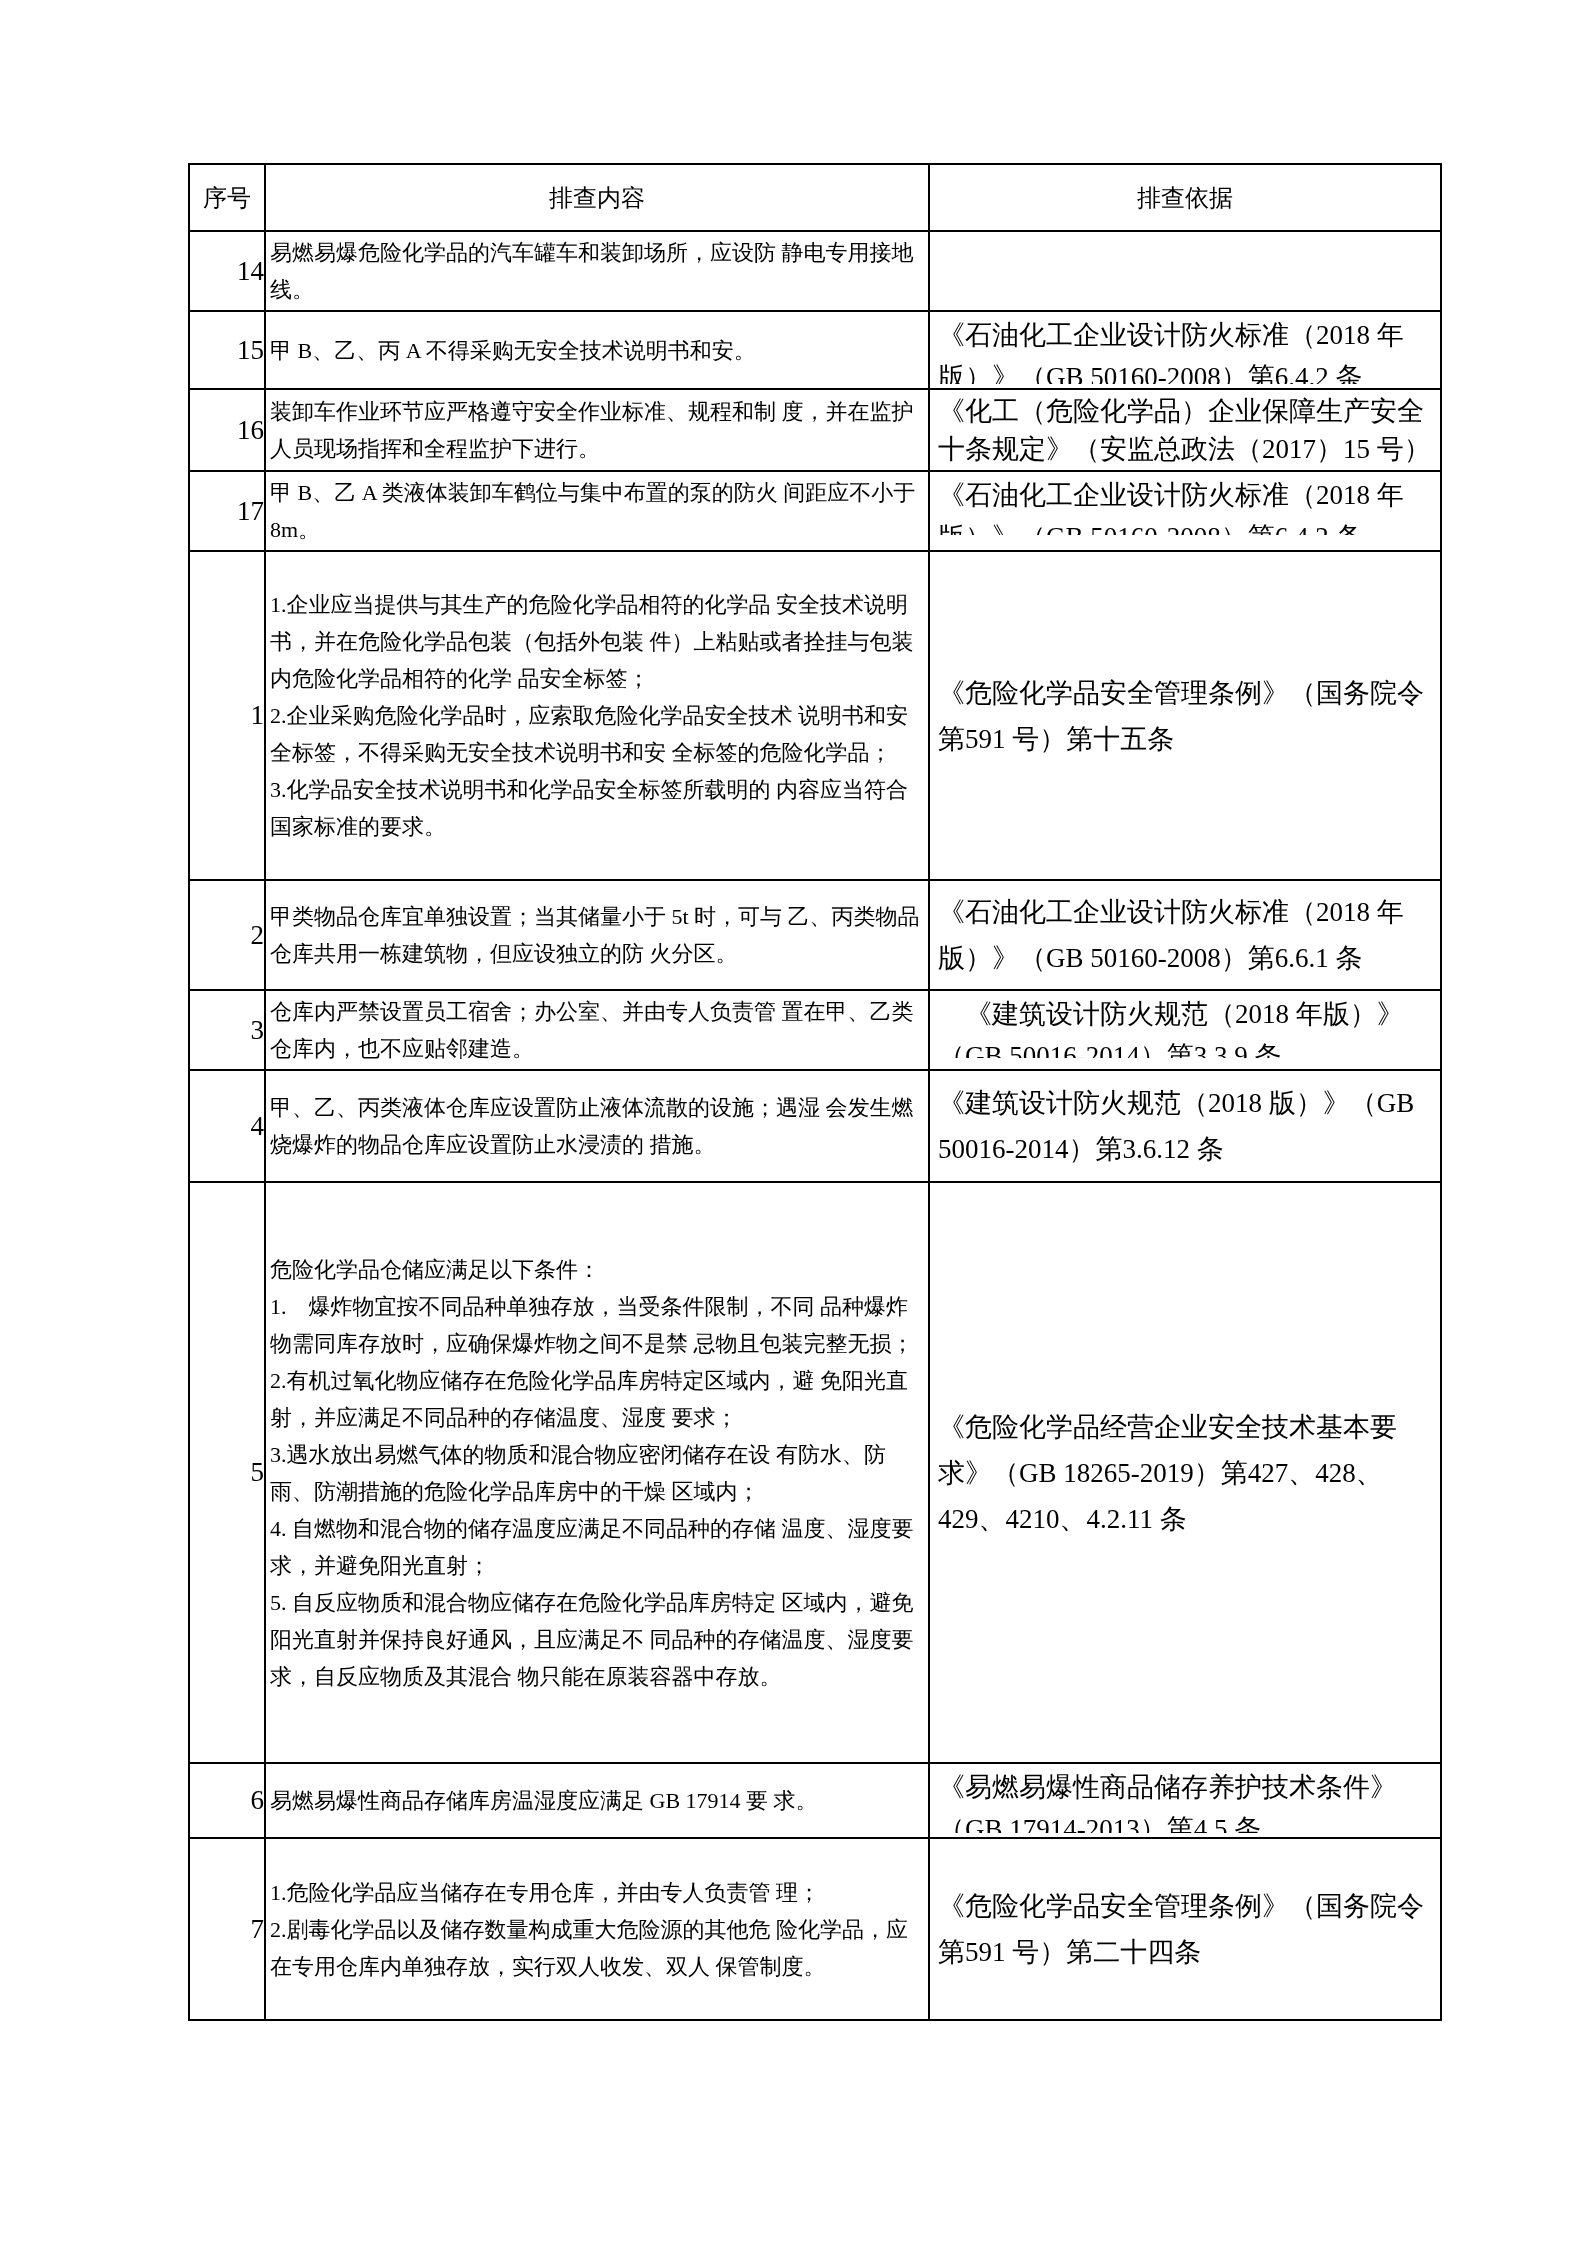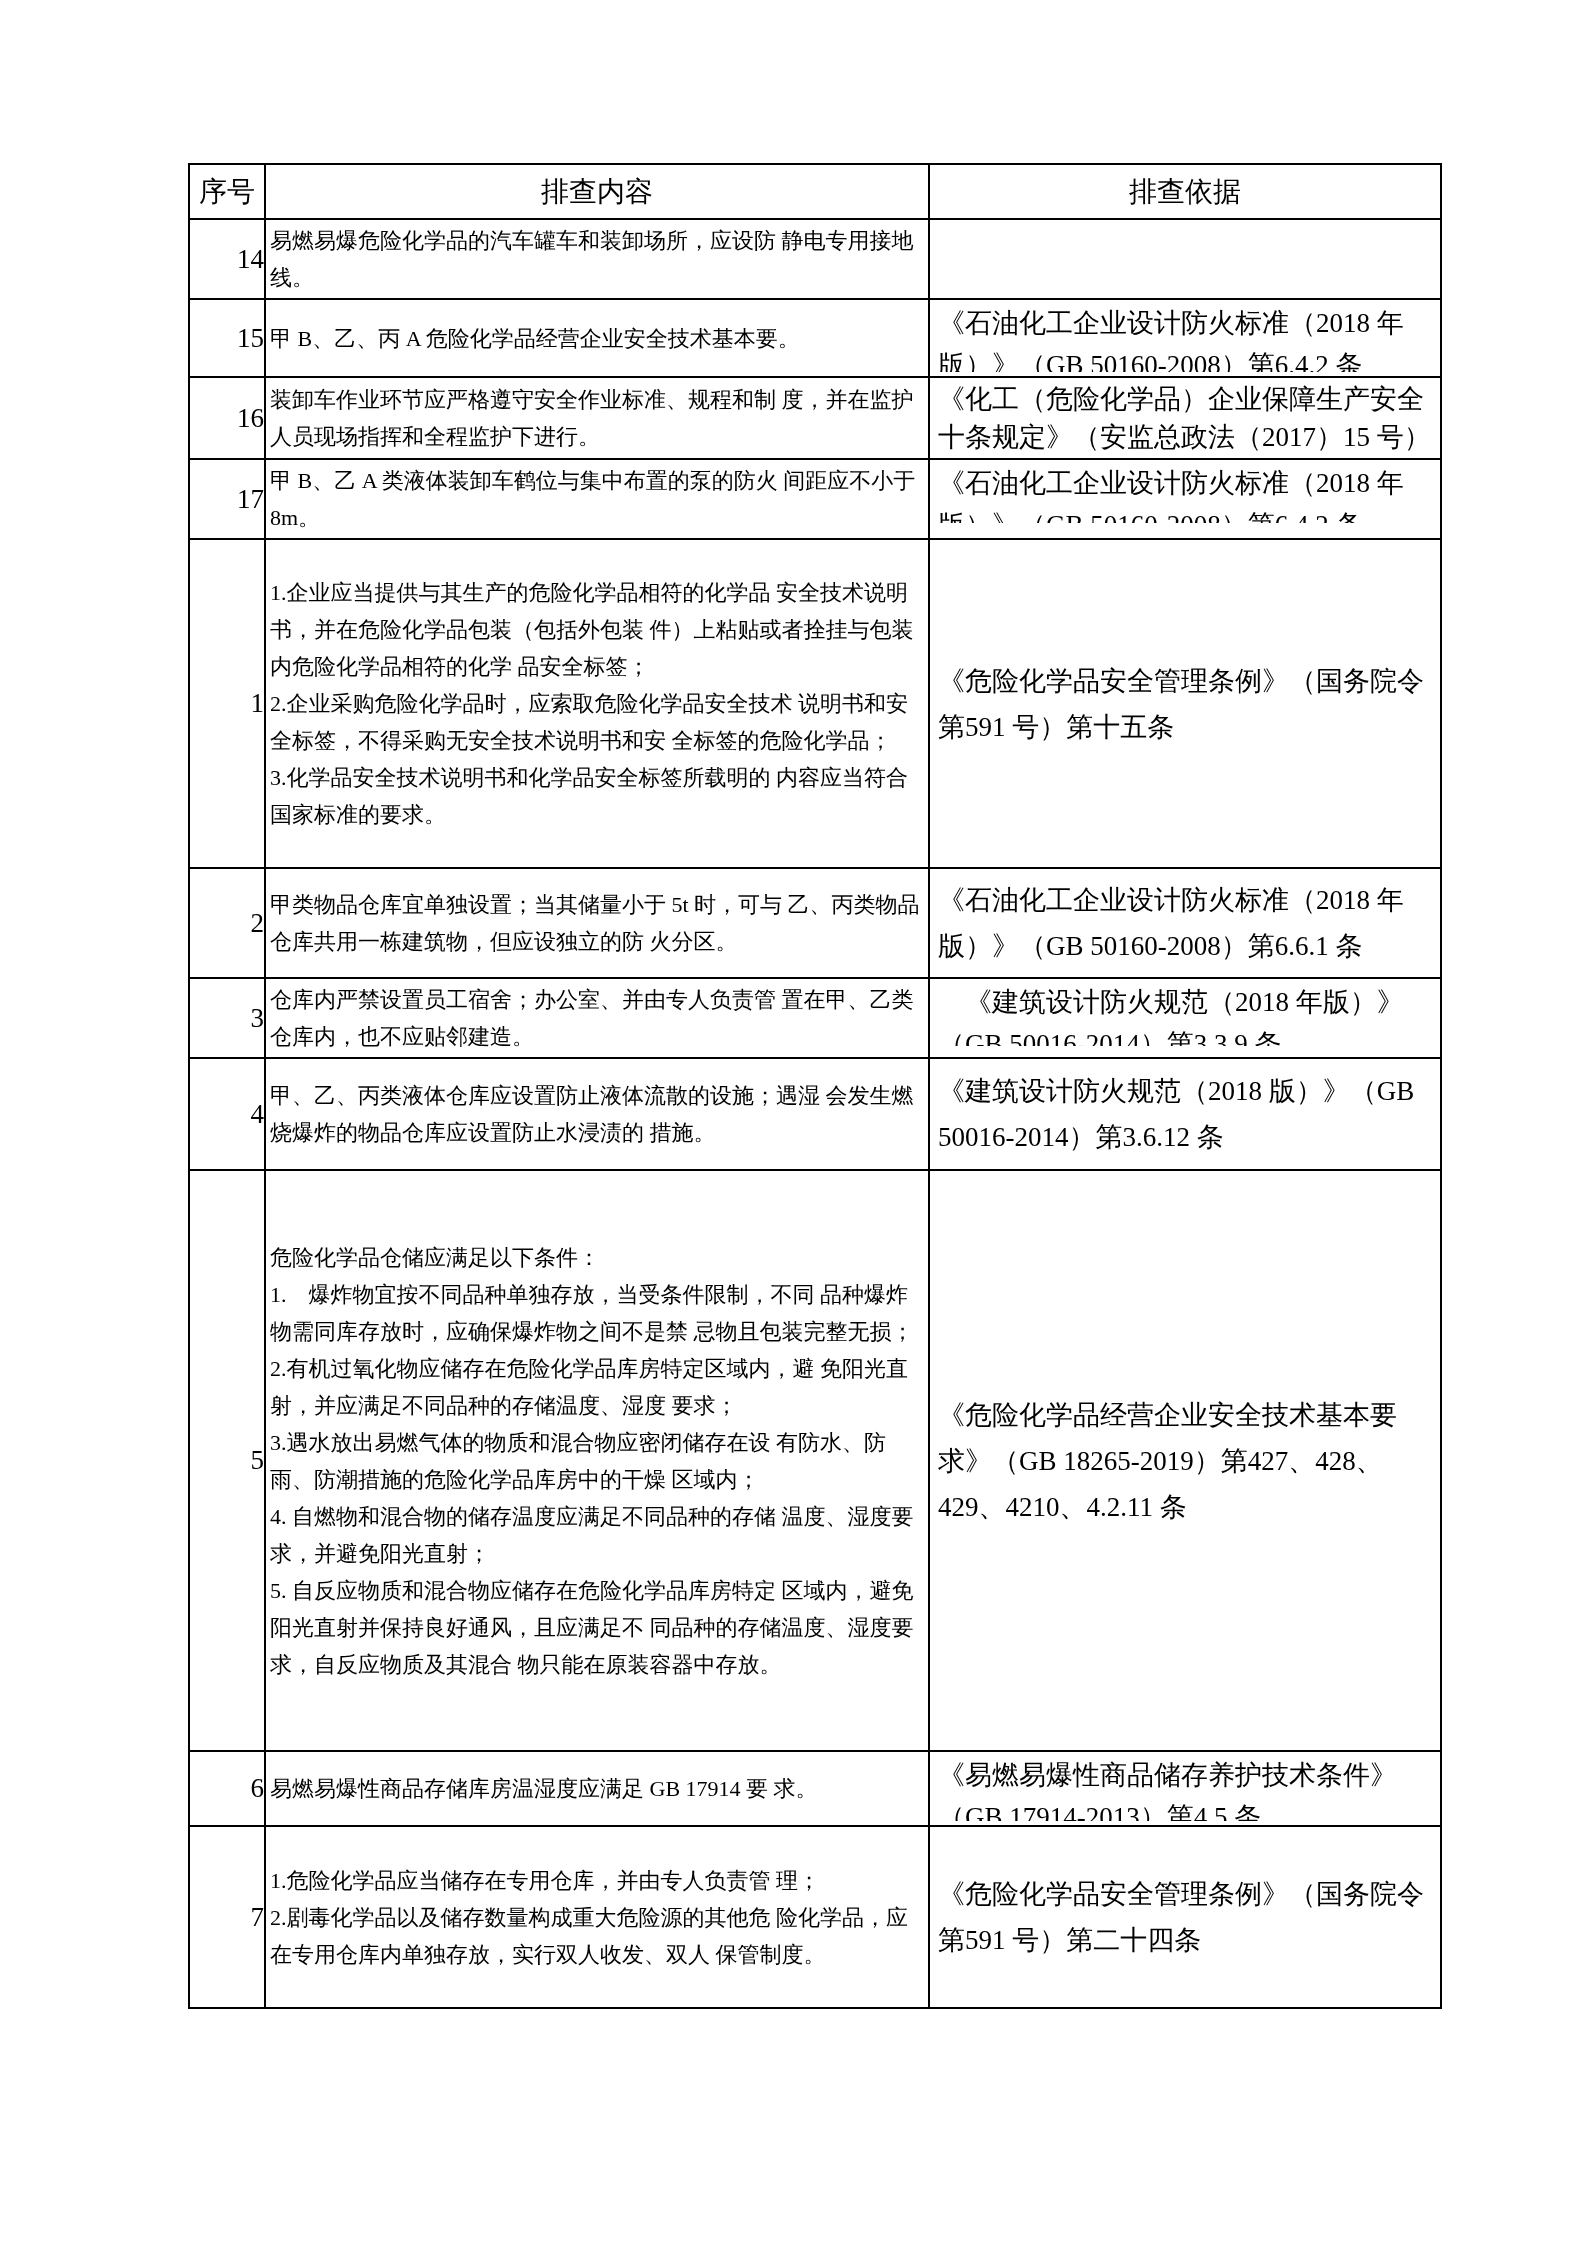--- a/index.html
+++ b/index.html
@@ -19,22 +19,22 @@
     width: 1252px;
     border-collapse: collapse;
     table-layout: fixed;
   }
   .checklist th, .checklist td {
     border: 2px solid #000;
     box-sizing: border-box;
     font-weight: normal;
   }
   .checklist th {
-    height: 55px;
-    font-size: 28px;
+    height: 67px;
+    font-size: 24px;
     text-align: center;
     vertical-align: middle;
     padding: 0;
   }
   td.no-cell {
     text-align: right;
     vertical-align: middle;
     font-size: 27px;
     padding: 0;
   }
@@ -89,21 +89,21 @@
       </tr>
     </thead>
     <tbody>
         <tr style="height: 75px;">
           <td class="no-cell">14</td>
           <td class="content-cell">易燃易爆危险化学品的汽车罐车和装卸场所，应设防 静电专用接地线。</td>
           <td class="basis-cell"></td>
         </tr>
         <tr style="height: 78px;">
           <td class="no-cell">15</td>
-          <td class="content-cell">甲 B、乙、丙 A 危险化学品经营企业安全技术基本要。</td>
+          <td class="content-cell">甲 B、乙、丙 A 不得采购无安全技术说明书和安。</td>
           <td class="basis-cell cliptd"><div class="clip-box" style="height: 70px;">《石油化工企业设计防火标准（2018 年 版）》（GB 50160-2008）第6.4.2 条</div></td>
         </tr>
         <tr style="height: 77px;">
           <td class="no-cell">16</td>
           <td class="content-cell">装卸车作业环节应严格遵守安全作业标准、规程和制 度，并在监护人员现场指挥和全程监护下进行。</td>
           <td class="basis-cell">《化工（危险化学品）企业保障生产安全 十条规定》（安监总政法（2017）15 号）</td>
         </tr>
         <tr style="height: 69px;">
           <td class="no-cell">17</td>
           <td class="content-cell">甲 B、乙 A 类液体装卸车鹤位与集中布置的泵的防火 间距应不小于 8m。</td>

